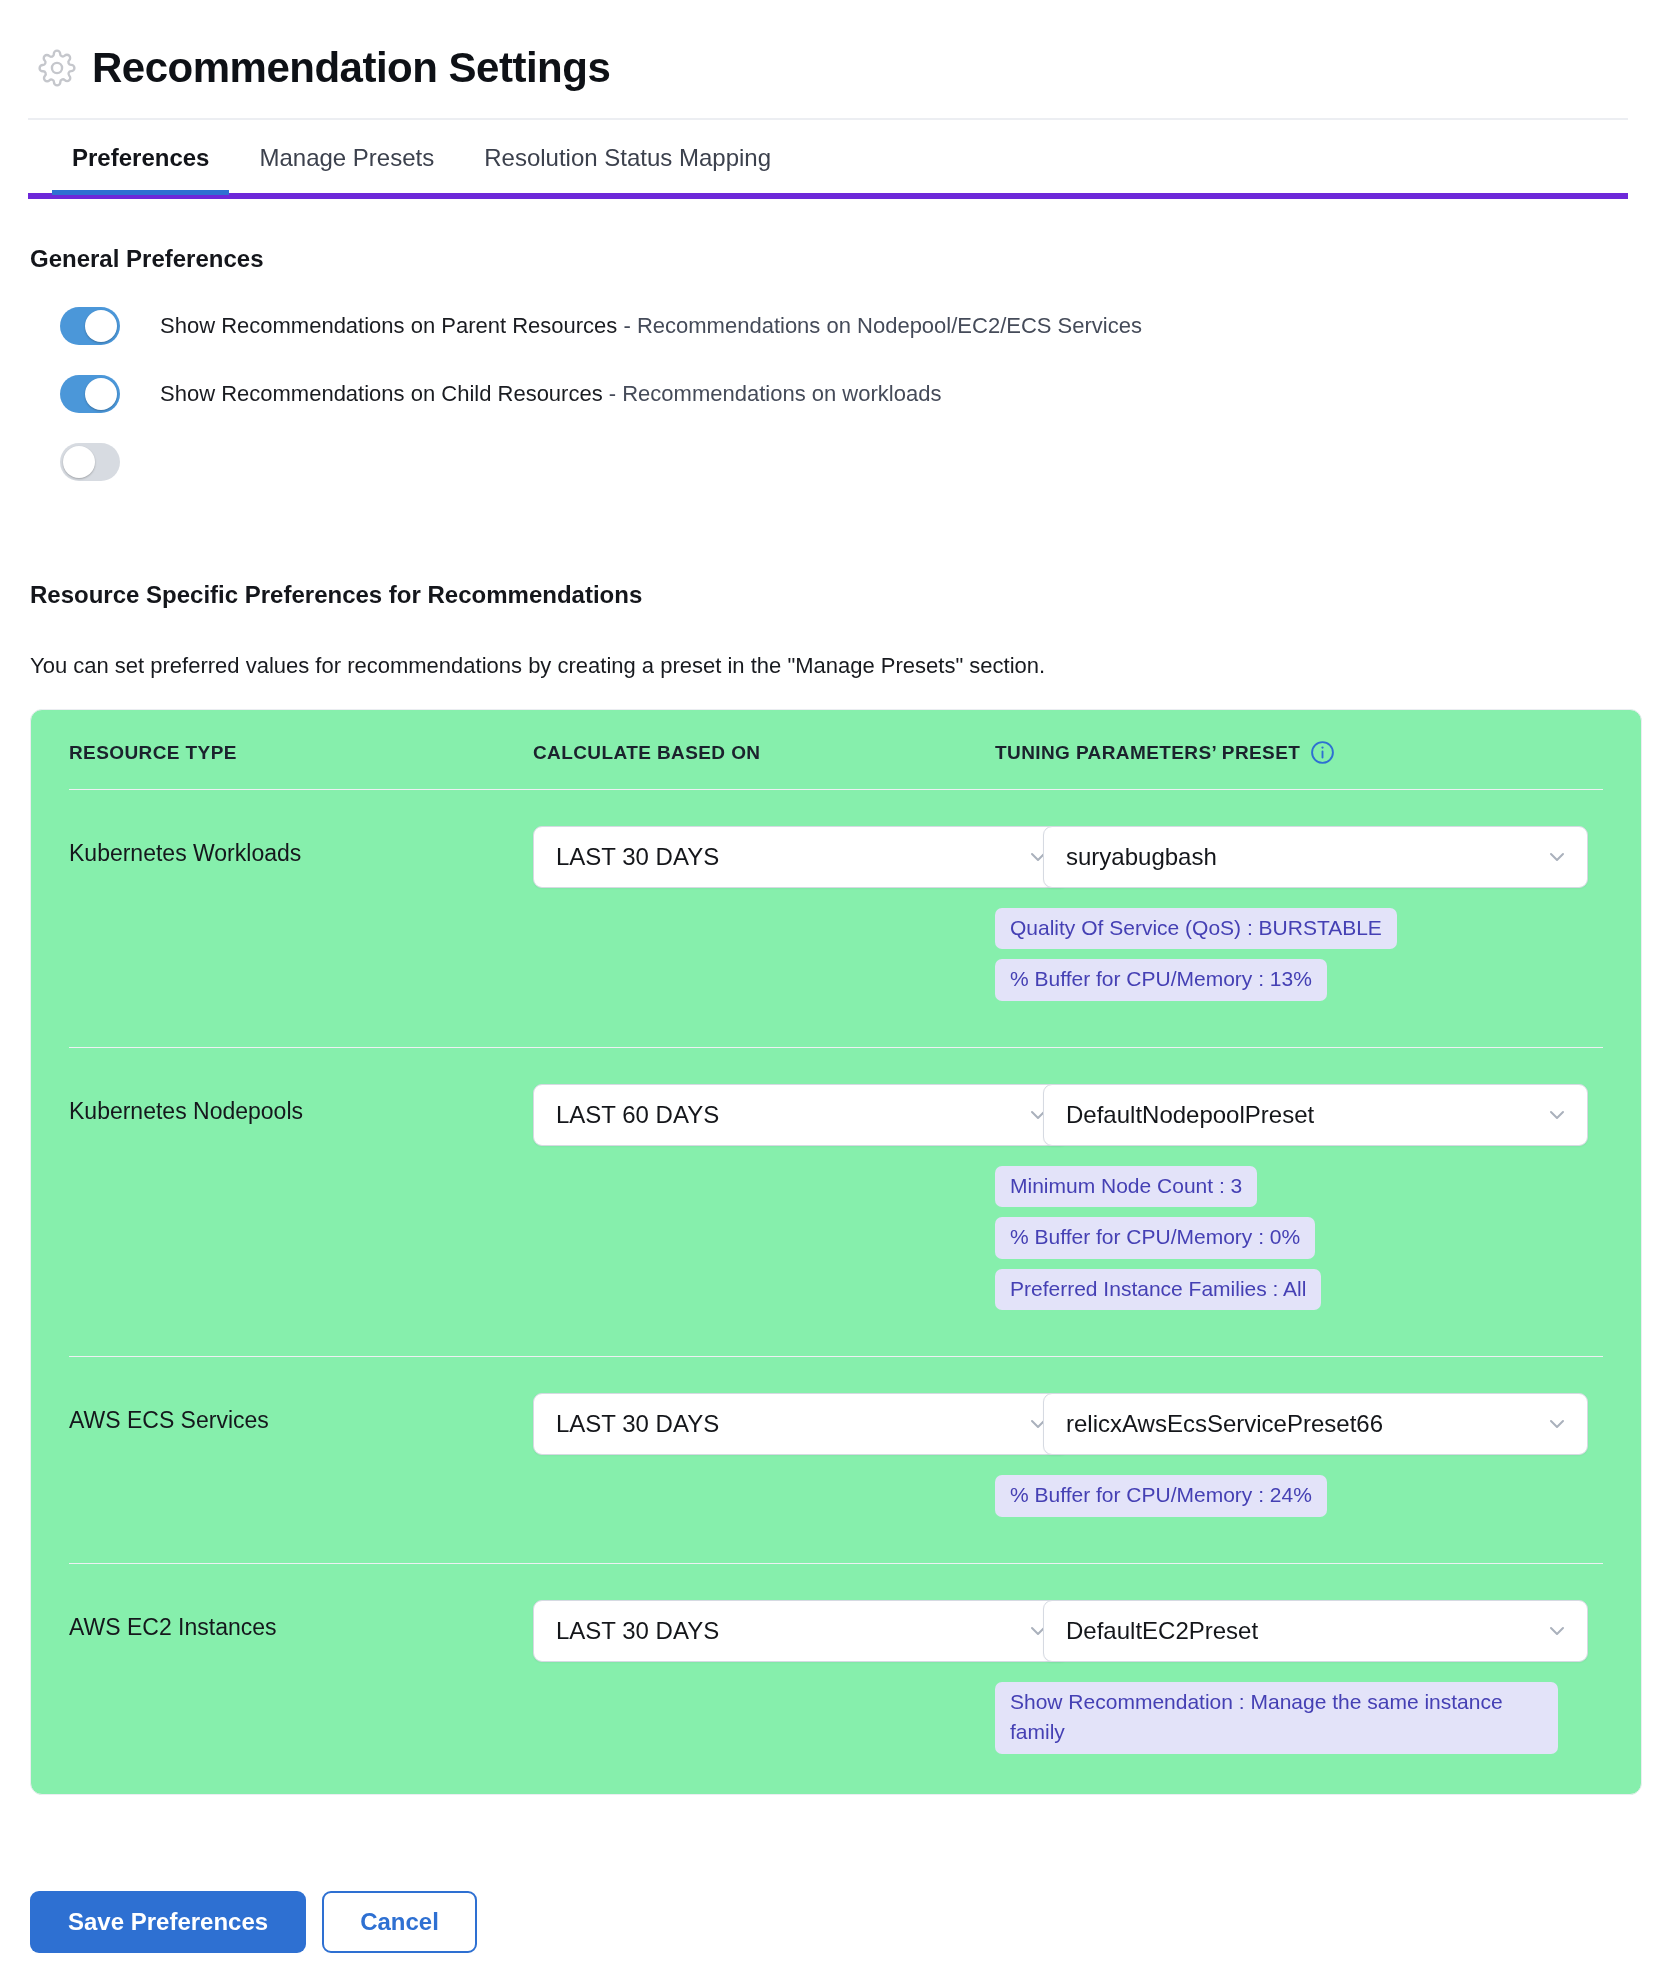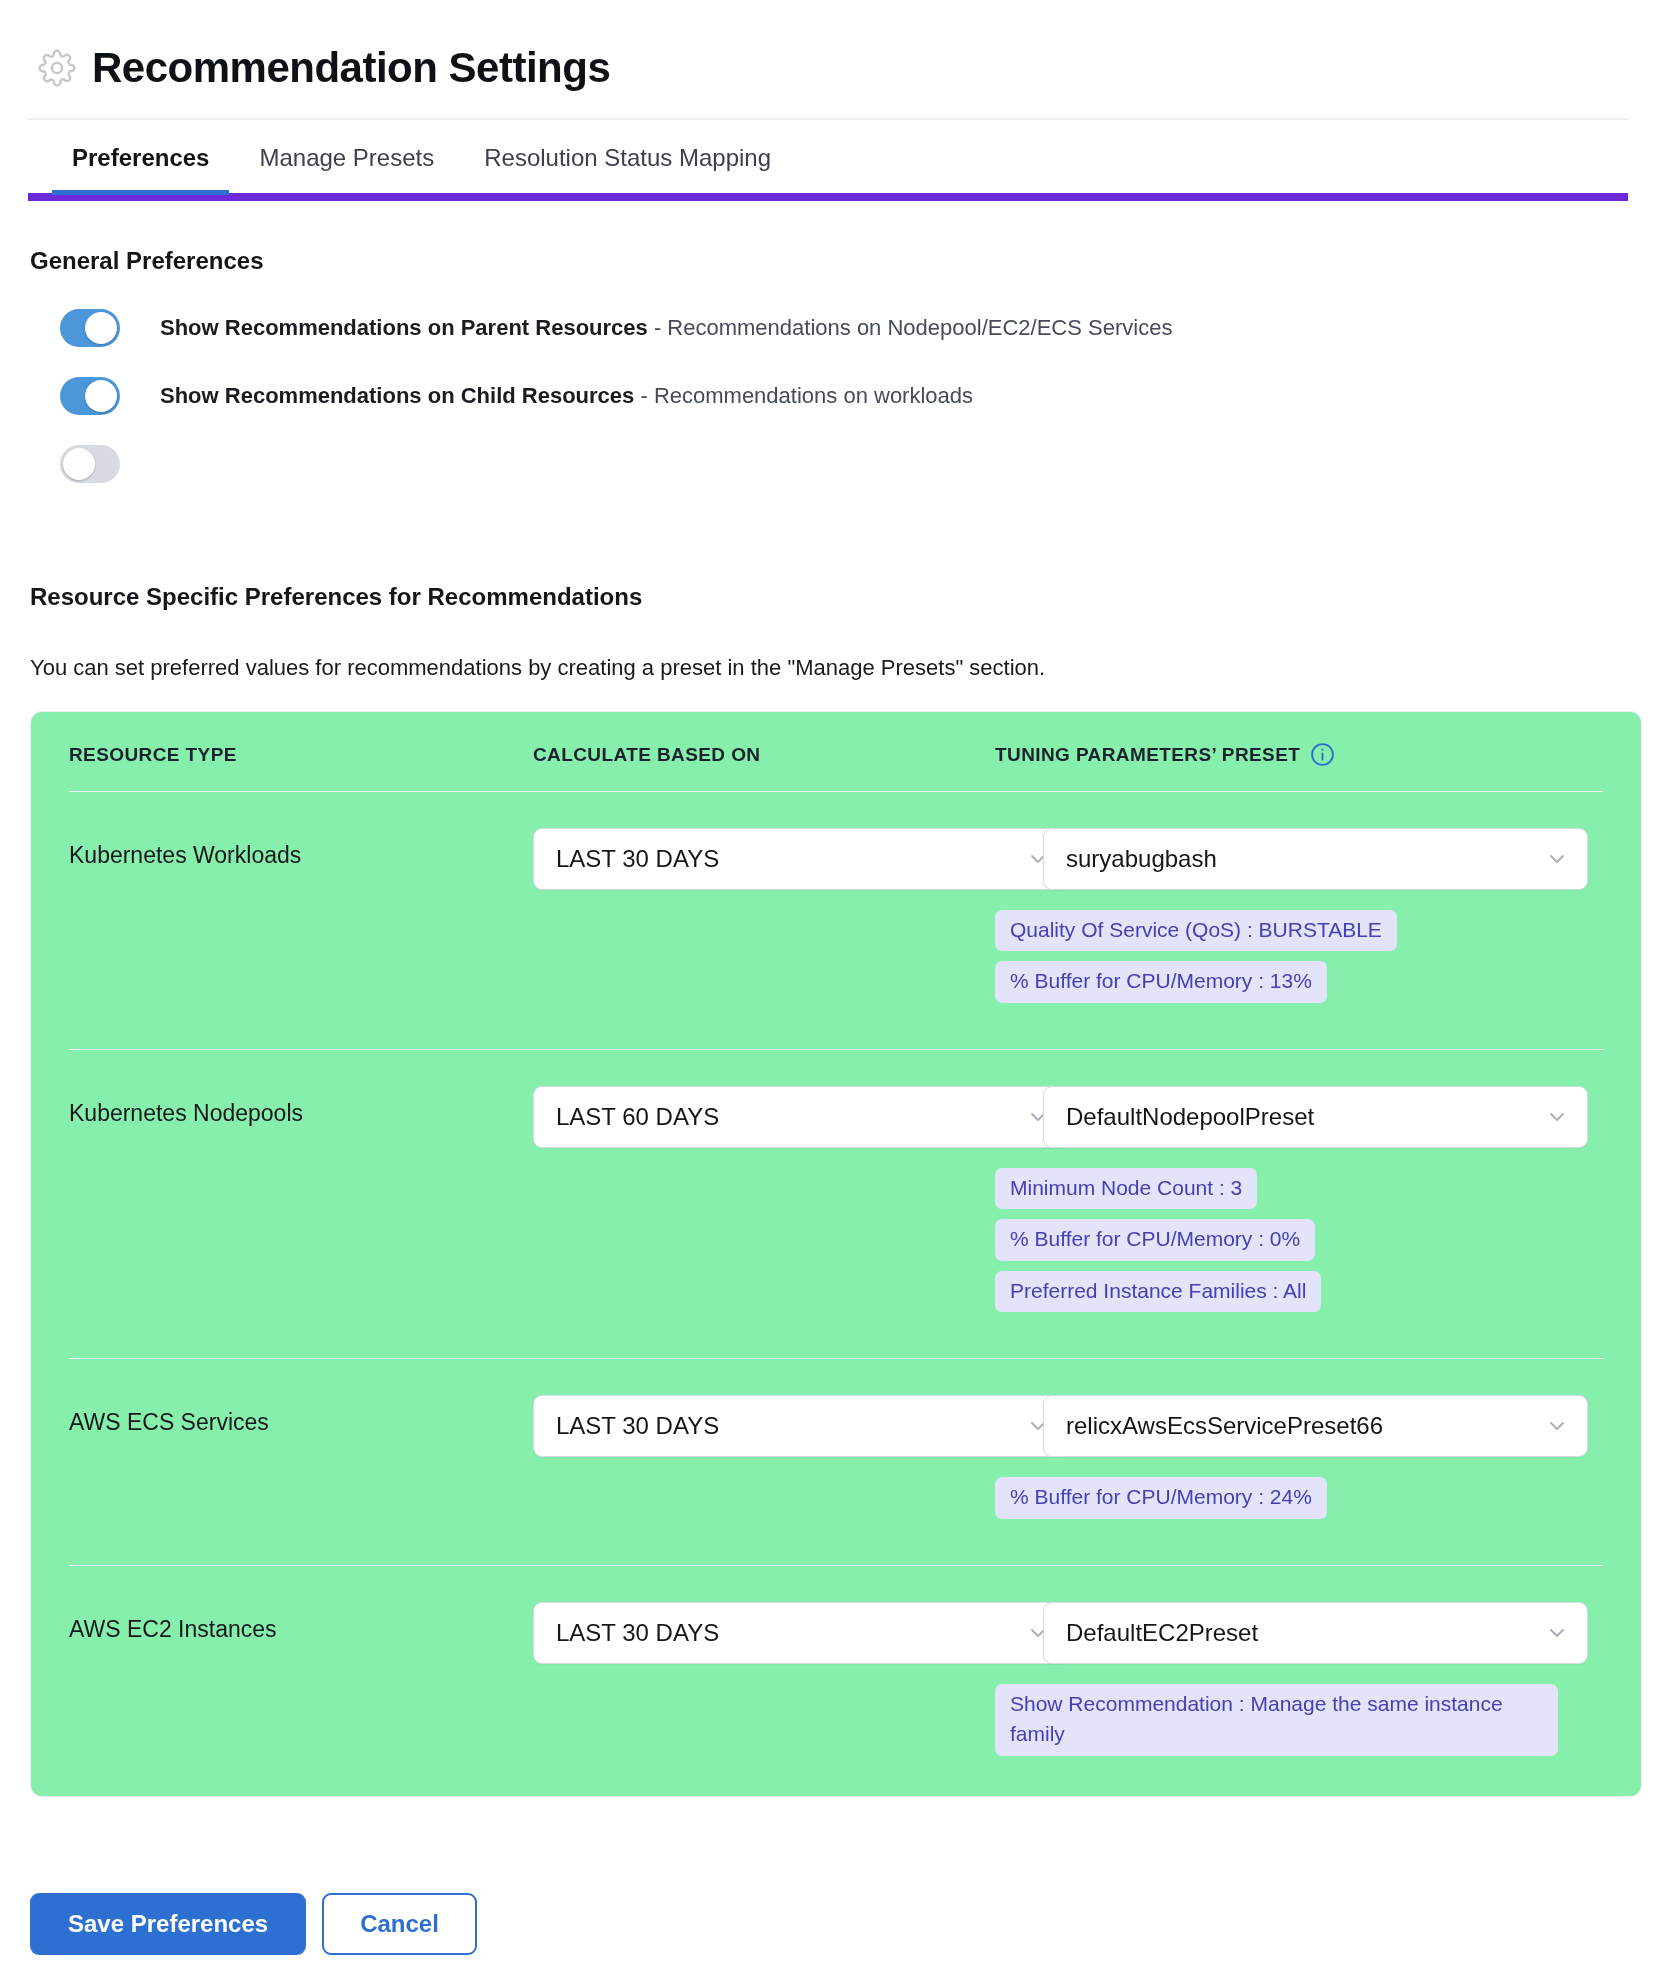--- a/index.html
+++ b/index.html
@@ -12,21 +12,21 @@
   }
   .page { padding: 44px 28px 40px 28px; }
 
   
   .title-row { display: flex; align-items: center; gap: 16px; padding-left: 10px; }
   .gear { width: 38px; height: 38px; flex: 0 0 auto; }
   h1.page-title { font-size: 42px; font-weight: 700; color: #0e1116; letter-spacing: -0.5px; }
   .title-rule { border: none; border-top: 2px solid #eceef2; margin-top: 26px; }
 
   
-  .tabs { display: flex; align-items: flex-end; margin-top: 0; border-bottom: 8px solid #6d28d9; padding-left: 24px; }
+  .tabs { display: flex; align-items: flex-end; margin-top: 0; border-bottom: 6px solid #6d28d9; padding-left: 24px; }
   .tab {
     font-size: 24px; color: #3c414d; padding: 24px 20px 18px 20px;
     margin-bottom: -2px; border-bottom: 5px solid transparent; cursor: pointer;
     margin-right: 10px; white-space: nowrap;
   }
   .tab.active { color: #121419; font-weight: 700; border-bottom-color: #2e70d2; }
 
   
   .section-heading { font-size: 24px; font-weight: 700; color: #14161b; }
   .gp-heading { margin-top: 46px; padding-left: 2px; }
@@ -38,21 +38,21 @@
   }
   .toggle.on  { background: #4b97d9; }
   .toggle.off { background: #d7dbe1; }
   .knob {
     position: absolute; top: 3px; width: 32px; height: 32px; border-radius: 50%;
     background: #ffffff; box-shadow: 0 1px 2px rgba(0,0,0,.25);
   }
   .toggle.on  .knob { right: 3px; }
   .toggle.off .knob { left: 3px; }
   .toggle-label { font-size: 22px; line-height: 1.3; }
-  .toggle-label b { font-weight: 700; color: #1a1c21; }
+  .toggle-label b { font-weight: 400; color: #1a1c21; }
   .toggle-label .desc { color: #454b59; font-weight: 400; }
 
   
   .rs-heading { margin-top: 100px; padding-left: 2px; }
   .rs-desc { margin-top: 44px; font-size: 22px; color: #181a1f; padding-left: 2px; }
 
   
   .card {
     margin-top: 30px; margin-left: 2px;
     border: 1px solid #ebedf1; border-radius: 12px; background: #86efac;

